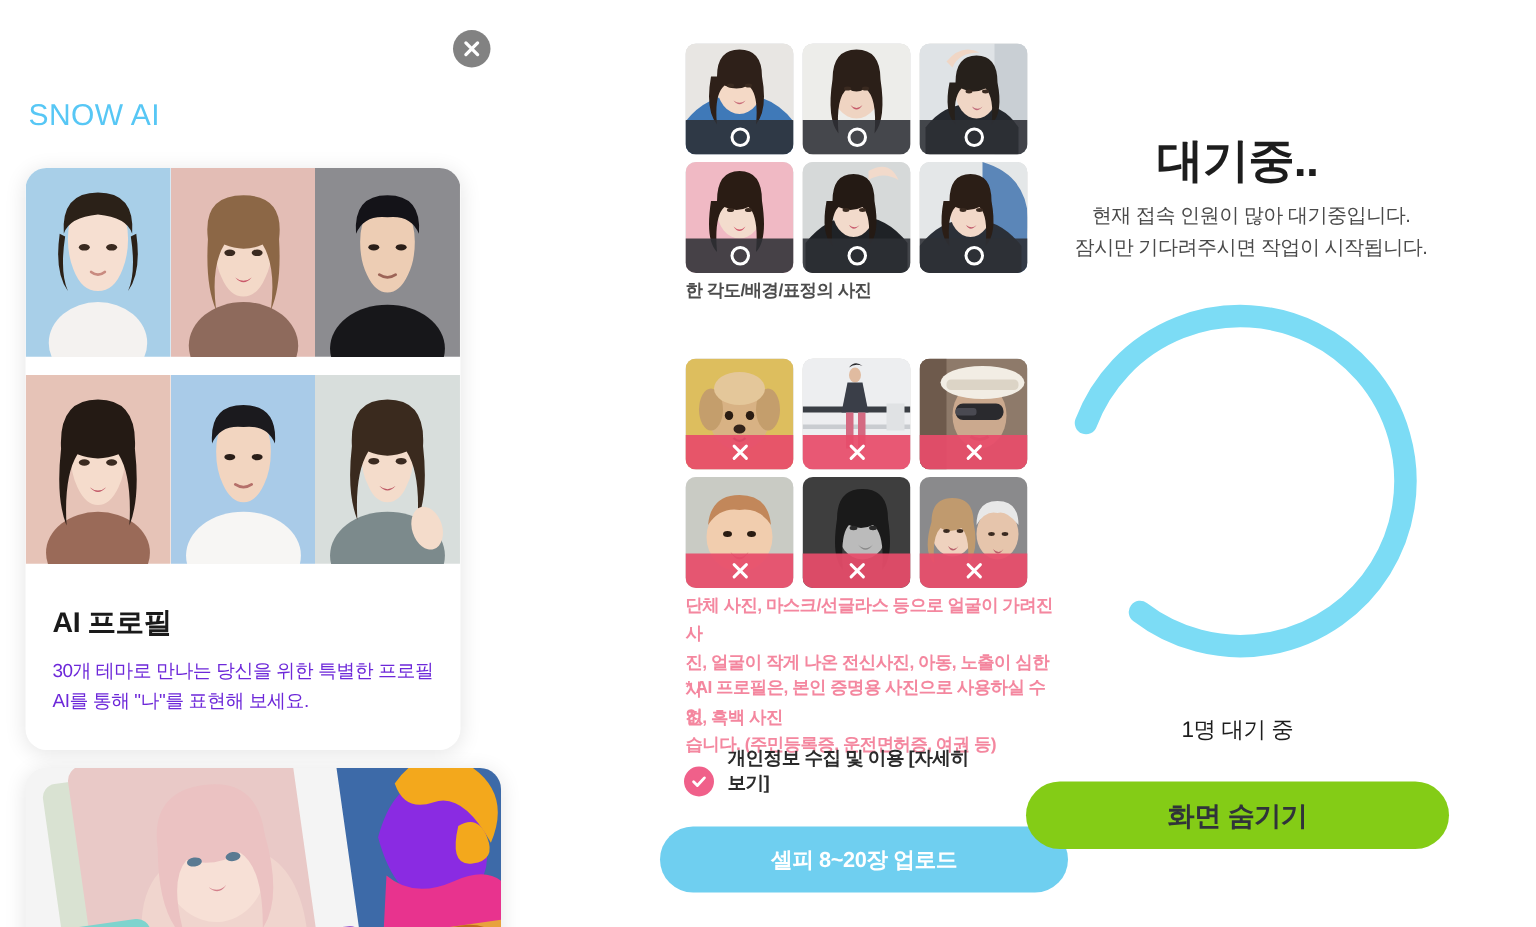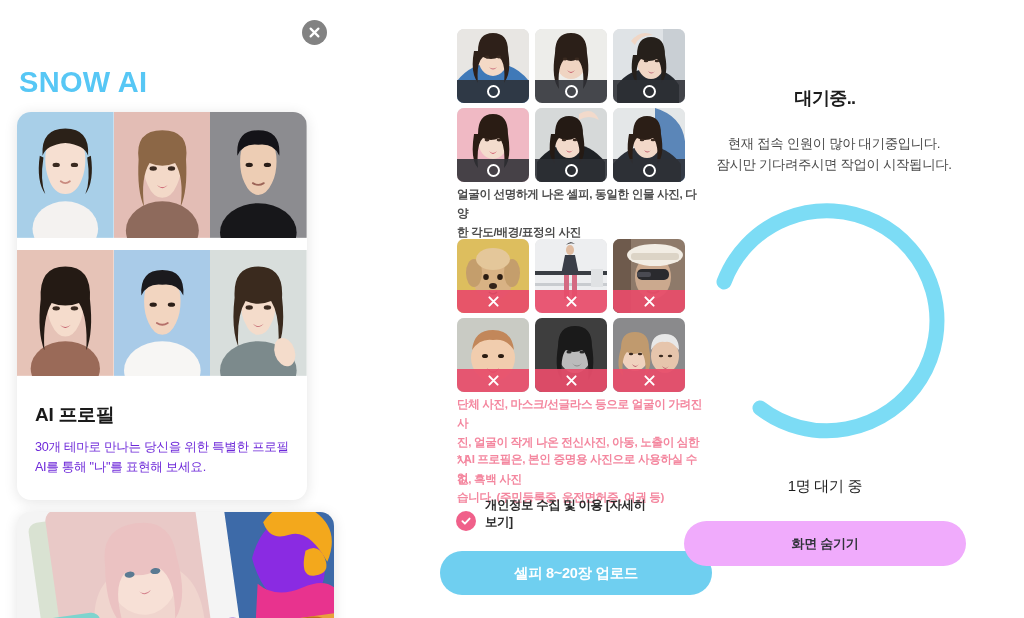--- a/index.html
+++ b/index.html
@@ -30,22 +30,22 @@
     border-radius: 50%;
     background: #828282;
     display: flex; align-items: center; justify-content: center;
     cursor: pointer;
     border: none;
   }
   .close-btn svg { display: block; }
   .brand {
     position: absolute;
     top: 66px; left: 19px;
-    font-size: 29px;
-    font-weight: bold;
+    font-size: 20px;
+    font-weight: normal;
     color: #57C7F5;
     letter-spacing: 0.3px;
   }
 
   .promo-card {
     position: absolute;
     left: 17px; top: 112px;
     width: 290px;
     background: #ffffff;
     border-radius: 14px;
@@ -170,21 +170,21 @@
   
   .right-panel {
     position: relative;
     flex: 1 1 auto;
     height: 618px;
   }
   .wait-title {
     position: absolute;
     top: 86px; left: 0; right: 34px;
     text-align: center;
-    font-size: 18px; font-weight: bold; color: #1d1d1d;
+    font-size: 31px; font-weight: bold; color: #1d1d1d;
     letter-spacing: -0.6px;
   }
   .wait-sub {
     position: absolute;
     top: 134px; left: 18px; right: 34px;
     text-align: center;
     font-size: 13.4px; color: #4a4a4a;
     line-height: 1.55;
     letter-spacing: -0.35px;
   }
@@ -201,24 +201,24 @@
     text-align: center;
     font-size: 15px; font-weight: normal; color: #1d1d1d;
     letter-spacing: -0.3px;
   }
   .hide-btn {
     position: absolute;
     top: 521px; left: 50%;
     margin-left: -158px;
     width: 282px; height: 45px;
     border-radius: 23px;
-    background: #f0abfc;
+    background: #84cc16;
     border: none;
     color: #30333a;
-    font-size: 13px;
+    font-size: 18px;
     font-weight: 600;
     letter-spacing: -0.3px;
     cursor: pointer;
     font-family: inherit;
   }
 </style>
 </head>
 <body>
 
 <div class="screen">
@@ -455,21 +455,20 @@
           <ellipse cx="40" cy="32" rx="2.3" ry="1.3" fill="#3A2A20"></ellipse>
           <path d="M31 42 q4 3 7 0 q-4 5 -7 0z" fill="#C4606F"></path>
         </svg>
         <div class="badgebar ok">
           <span class="mark-o"></span>
         </div>
       </div>
     </div>
 
     <div class="cap good">
-      <div>얼굴이 선명하게 나온 셀피, 동일한 인물 사진, 다양</div>
       <div>한 각도/배경/표정의 사진</div>
     </div>
 
     <div class="thumb-grid bad">
 
       <div class="thumb">
         <svg class="img" viewBox="0 0 72 74" preserveAspectRatio="none">
           <rect width="72" height="74" fill="#DDBE5E"></rect>
           <ellipse cx="36" cy="40" rx="20" ry="21" fill="#D8B284"></ellipse>
           <ellipse cx="17" cy="34" rx="8" ry="14" fill="#C49E6C"></ellipse>

